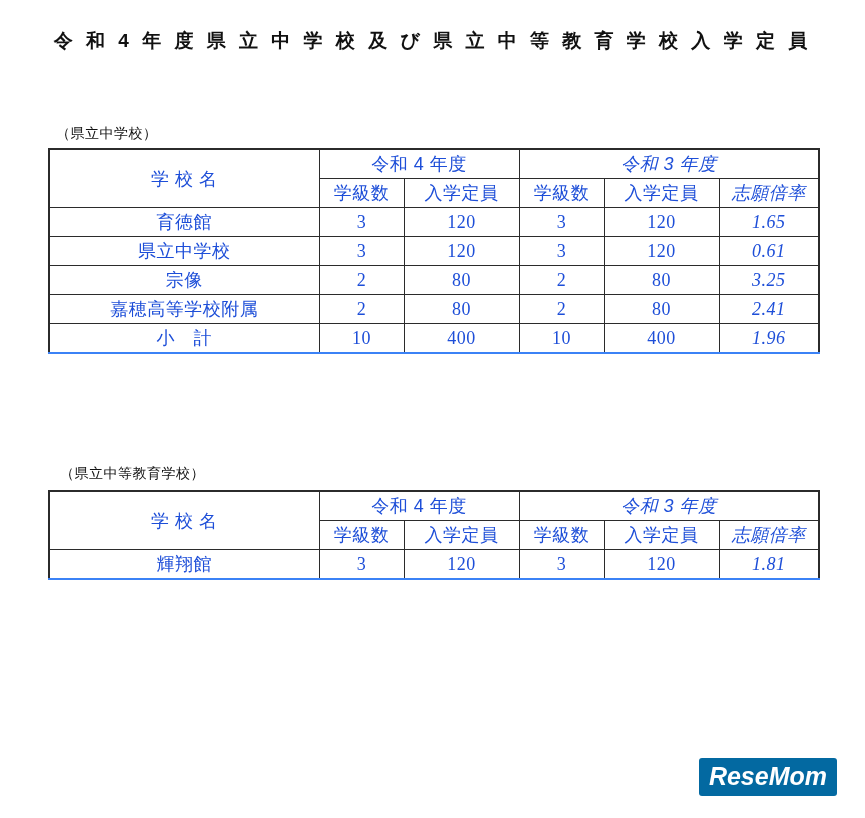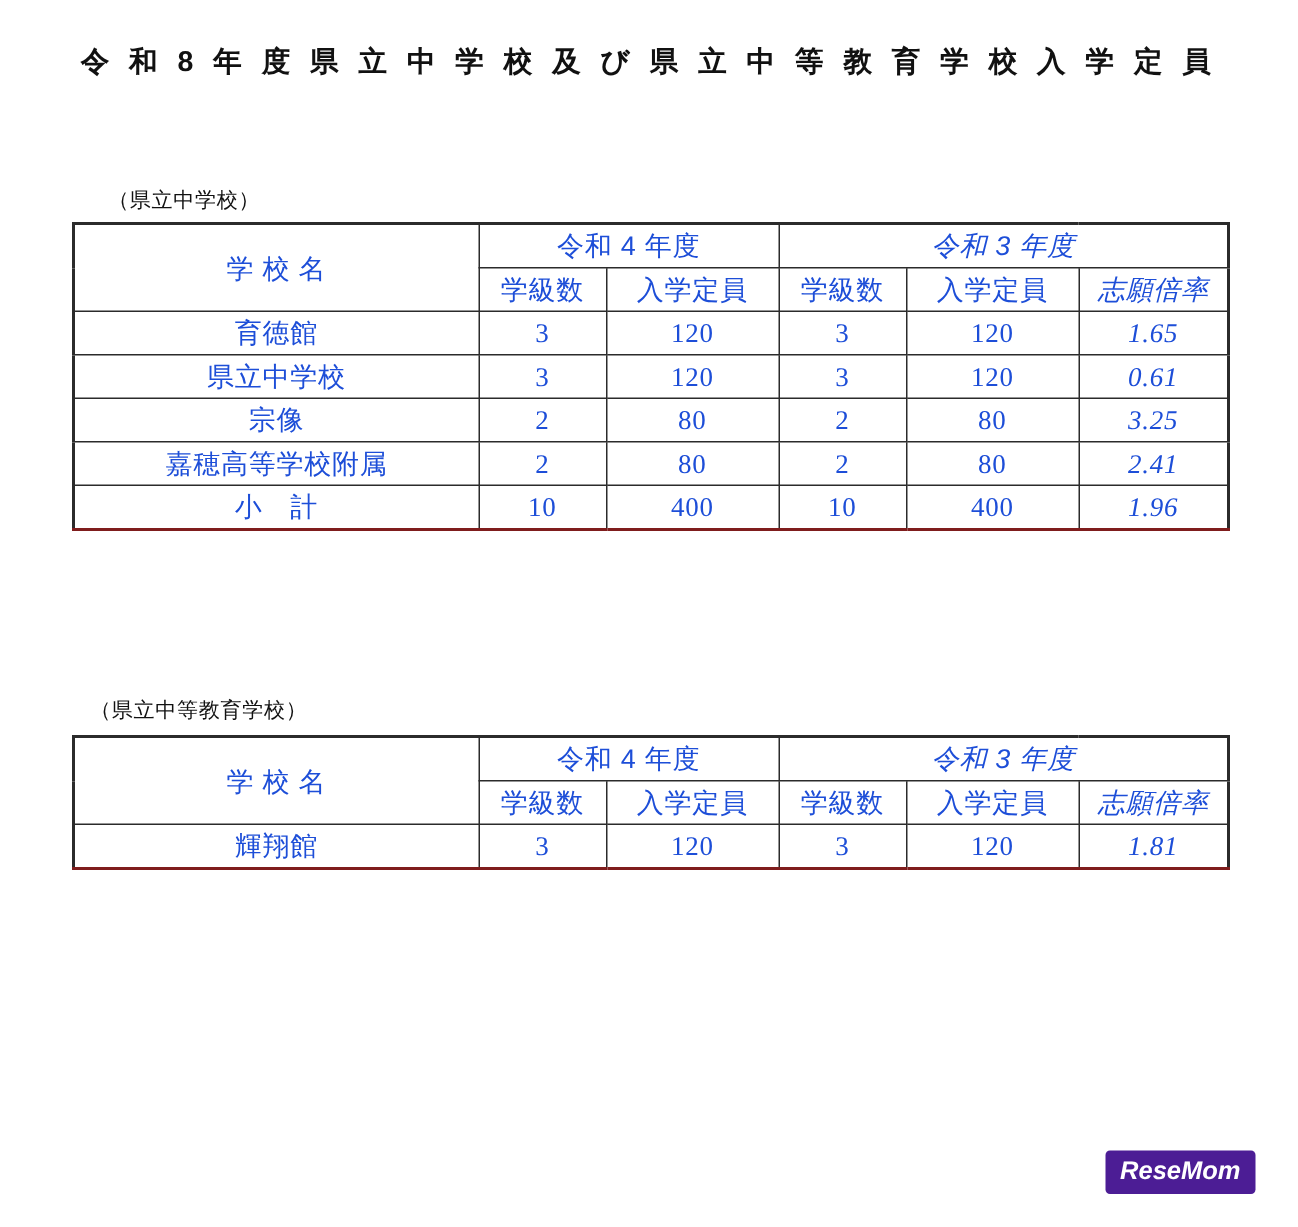--- a/index.html
+++ b/index.html
@@ -50,21 +50,21 @@
     color: #1d4ed8;
     padding: 0;
     height: 28px;
     text-align: center;
     vertical-align: middle;
     letter-spacing: 0.5px;
   }
   .tbl .outer-l { border-left: 2px solid #2b2b2b; }
   .tbl .outer-r { border-right: 2px solid #2b2b2b; font-style: italic; }
   .tbl .outer-t { border-top: 2px solid #2b2b2b; }
-  .tbl .outer-b { border-bottom: 2px solid #7f1d1d; }
+  .tbl .outer-b { border-bottom: 2px solid #3b82f6; }
   .thick-left { border-left: 2px solid #2b2b2b; }
   .name-cell {
     text-align: left;
     padding-left: 6px;
     letter-spacing: 1px;
   }
   .subtotal-cell {
     text-align: center;
     letter-spacing: 10px;
     padding-left: 10px;
@@ -82,39 +82,39 @@
     font-size: 14px;
     letter-spacing: 1px;
   }
   .jp {
     font-family: "Liberation Sans", sans-serif;
   }
   .watermark {
     position: absolute;
     right: 28px;
     bottom: 22px;
-    background: #4c1d95;
+    background: #0369a1;
     color: #ffffff;
-    font-size: 17px;
+    font-size: 25px;
     font-weight: bold;
     font-style: italic;
     padding: 4px 10px 5px 10px;
     border-radius: 3px;
     letter-spacing: 0px;
     margin-top: 32px;
   }
 </style>
 </head>
 <body>
 
 <div class="page">
 
-  <div class="doc-title">令 和 8 年 度 県 立 中 学 校 及 び 県 立 中 等 教 育 学 校 入 学 定 員</div>
-
-  <div class="section-label" style="top:125px; left:72px;">（県立中学校）</div>
+  <div class="doc-title">令 和 4 年 度 県 立 中 学 校 及 び 県 立 中 等 教 育 学 校 入 学 定 員</div>
+
+  <div class="section-label" style="top:125px; left:56px;">（県立中学校）</div>
 
   <table class="tbl" style="top:148px; left:48px; width:770px;">
     <colgroup>
       <col style="width:270px">
       <col style="width:85px">
       <col style="width:115px">
       <col style="width:85px">
       <col style="width:115px">
       <col style="width:100px">
     </colgroup>

